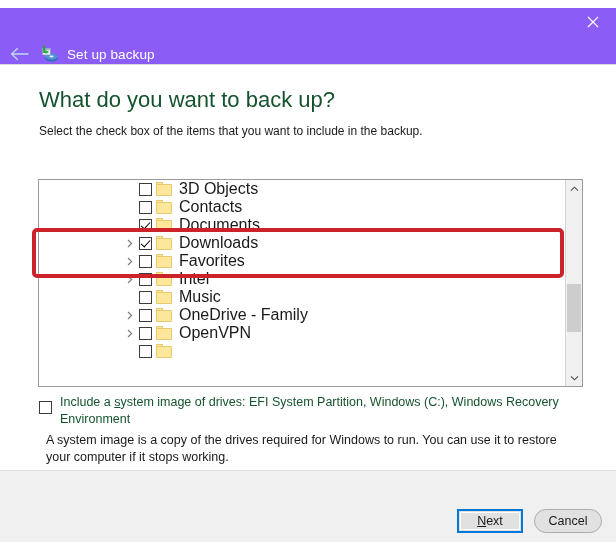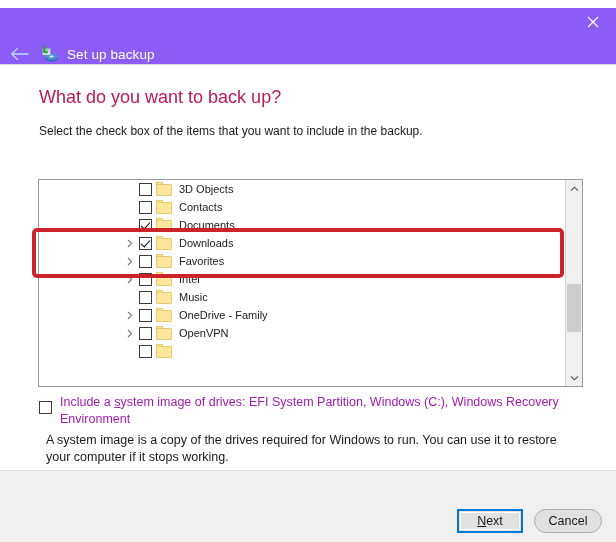--- a/index.html
+++ b/index.html
@@ -79,22 +79,22 @@
     position: absolute;
     left: 0; top: 64px;
     width: 616px; height: 406px;
     background: #ffffff;
     border-top: 1px solid #d9d9d9;
     box-sizing: border-box;
   }
   #page-heading {
     position: absolute;
     left: 39px; top: 22px;
-    font-size: 18px;
-    color: #be185d;
+    font-size: 22px;
+    color: #14532d;
     white-space: nowrap;
   }
   #page-subheading {
     position: absolute;
     left: 39px; top: 59px;
     font-size: 12px;
     color: #1a1a1a;
     white-space: nowrap;
   }
 
@@ -171,21 +171,21 @@
     left: 0; top: 0px;
     width: 7px; height: 3px;
     background: #fde79a;
     border: 1px solid #e8c96b;
     border-bottom: none;
     border-radius: 1px 1px 0 0;
     box-sizing: border-box;
   }
   .row-label {
     margin-left: 7px;
-    font-size: 11px;
+    font-size: 16px;
     color: #1a1a1a;
     white-space: nowrap;
     line-height: 18px;
   }
 
   
   #scrollbar {
     position: absolute;
     right: 0; top: 0;
     width: 17px;
@@ -224,21 +224,21 @@
     position: absolute;
     left: 1px; top: 7px;
     width: 13px; height: 13px;
     border: 1px solid #3c3c3c;
     background: #ffffff;
     box-sizing: border-box;
   }
   #sys-label {
     margin-left: 22px;
     font-size: 12.5px;
-    color: #a21caf;
+    color: #14532d;
     line-height: 16.5px;
     max-width: 500px;
   }
   #sys-label u { text-decoration: underline; }
   #sys-desc {
     margin-left: 8px;
     margin-top: 5px;
     font-size: 12.5px;
     color: #1a1a1a;
     line-height: 16.5px;

